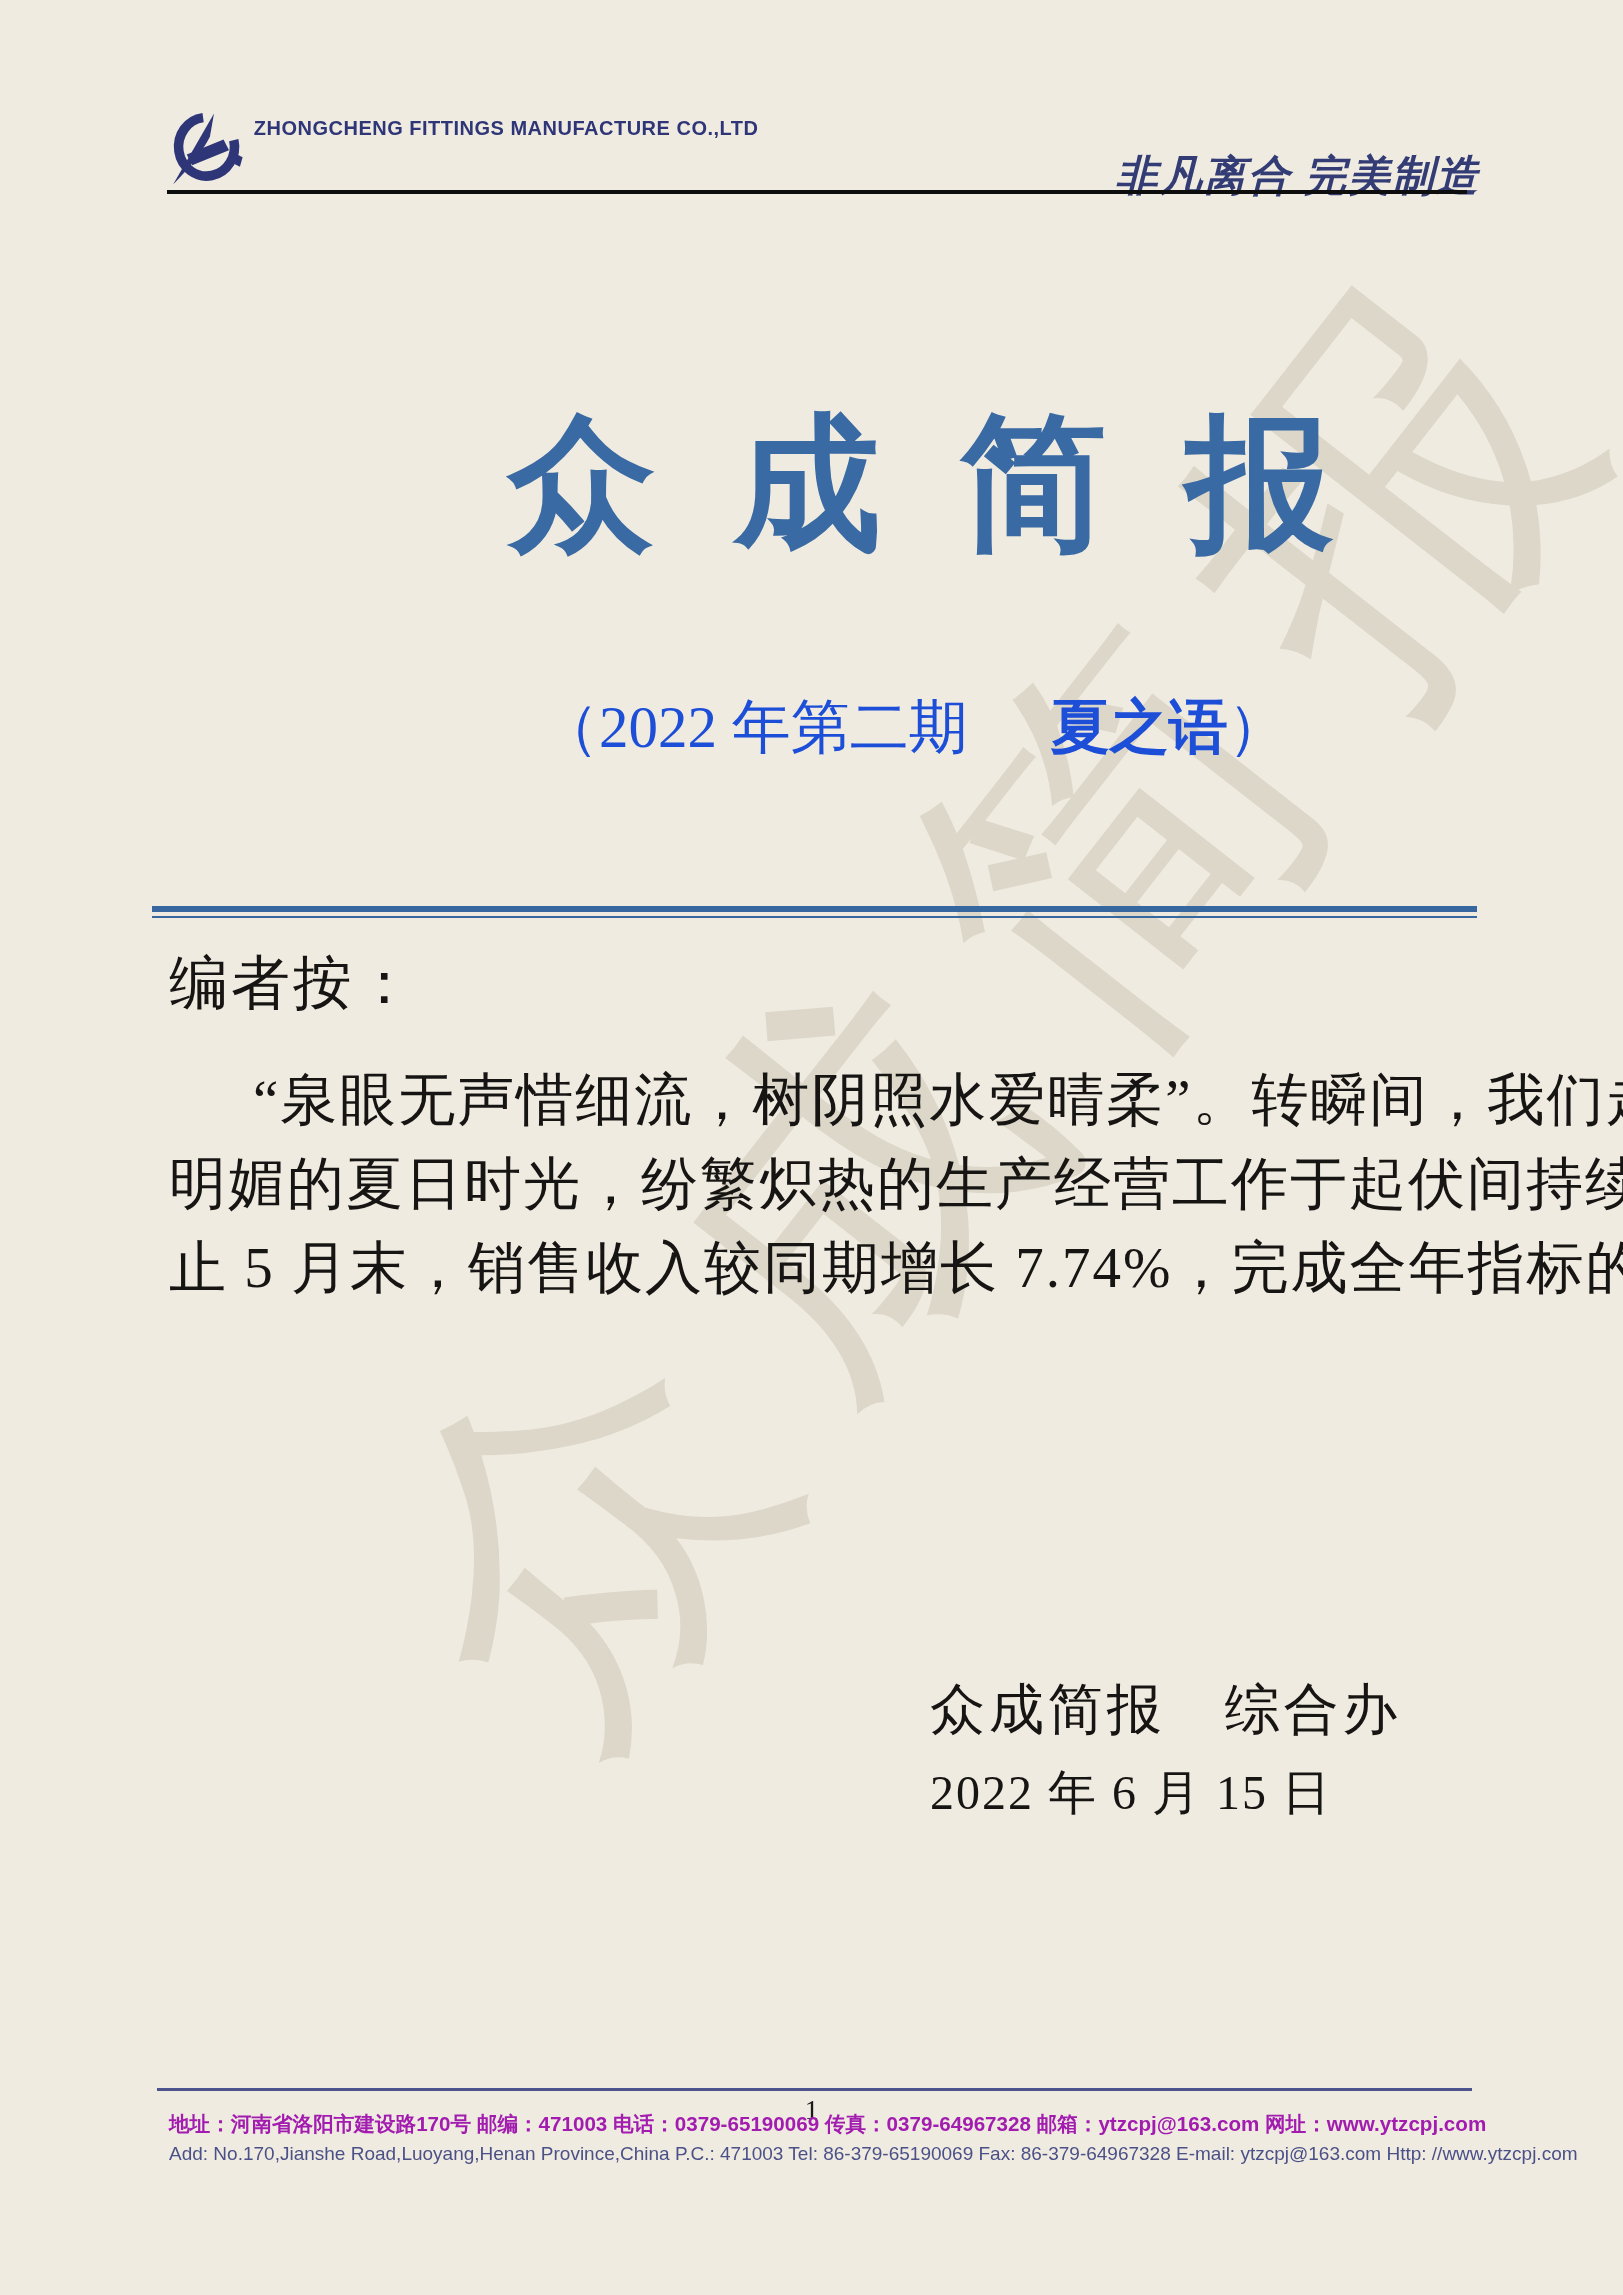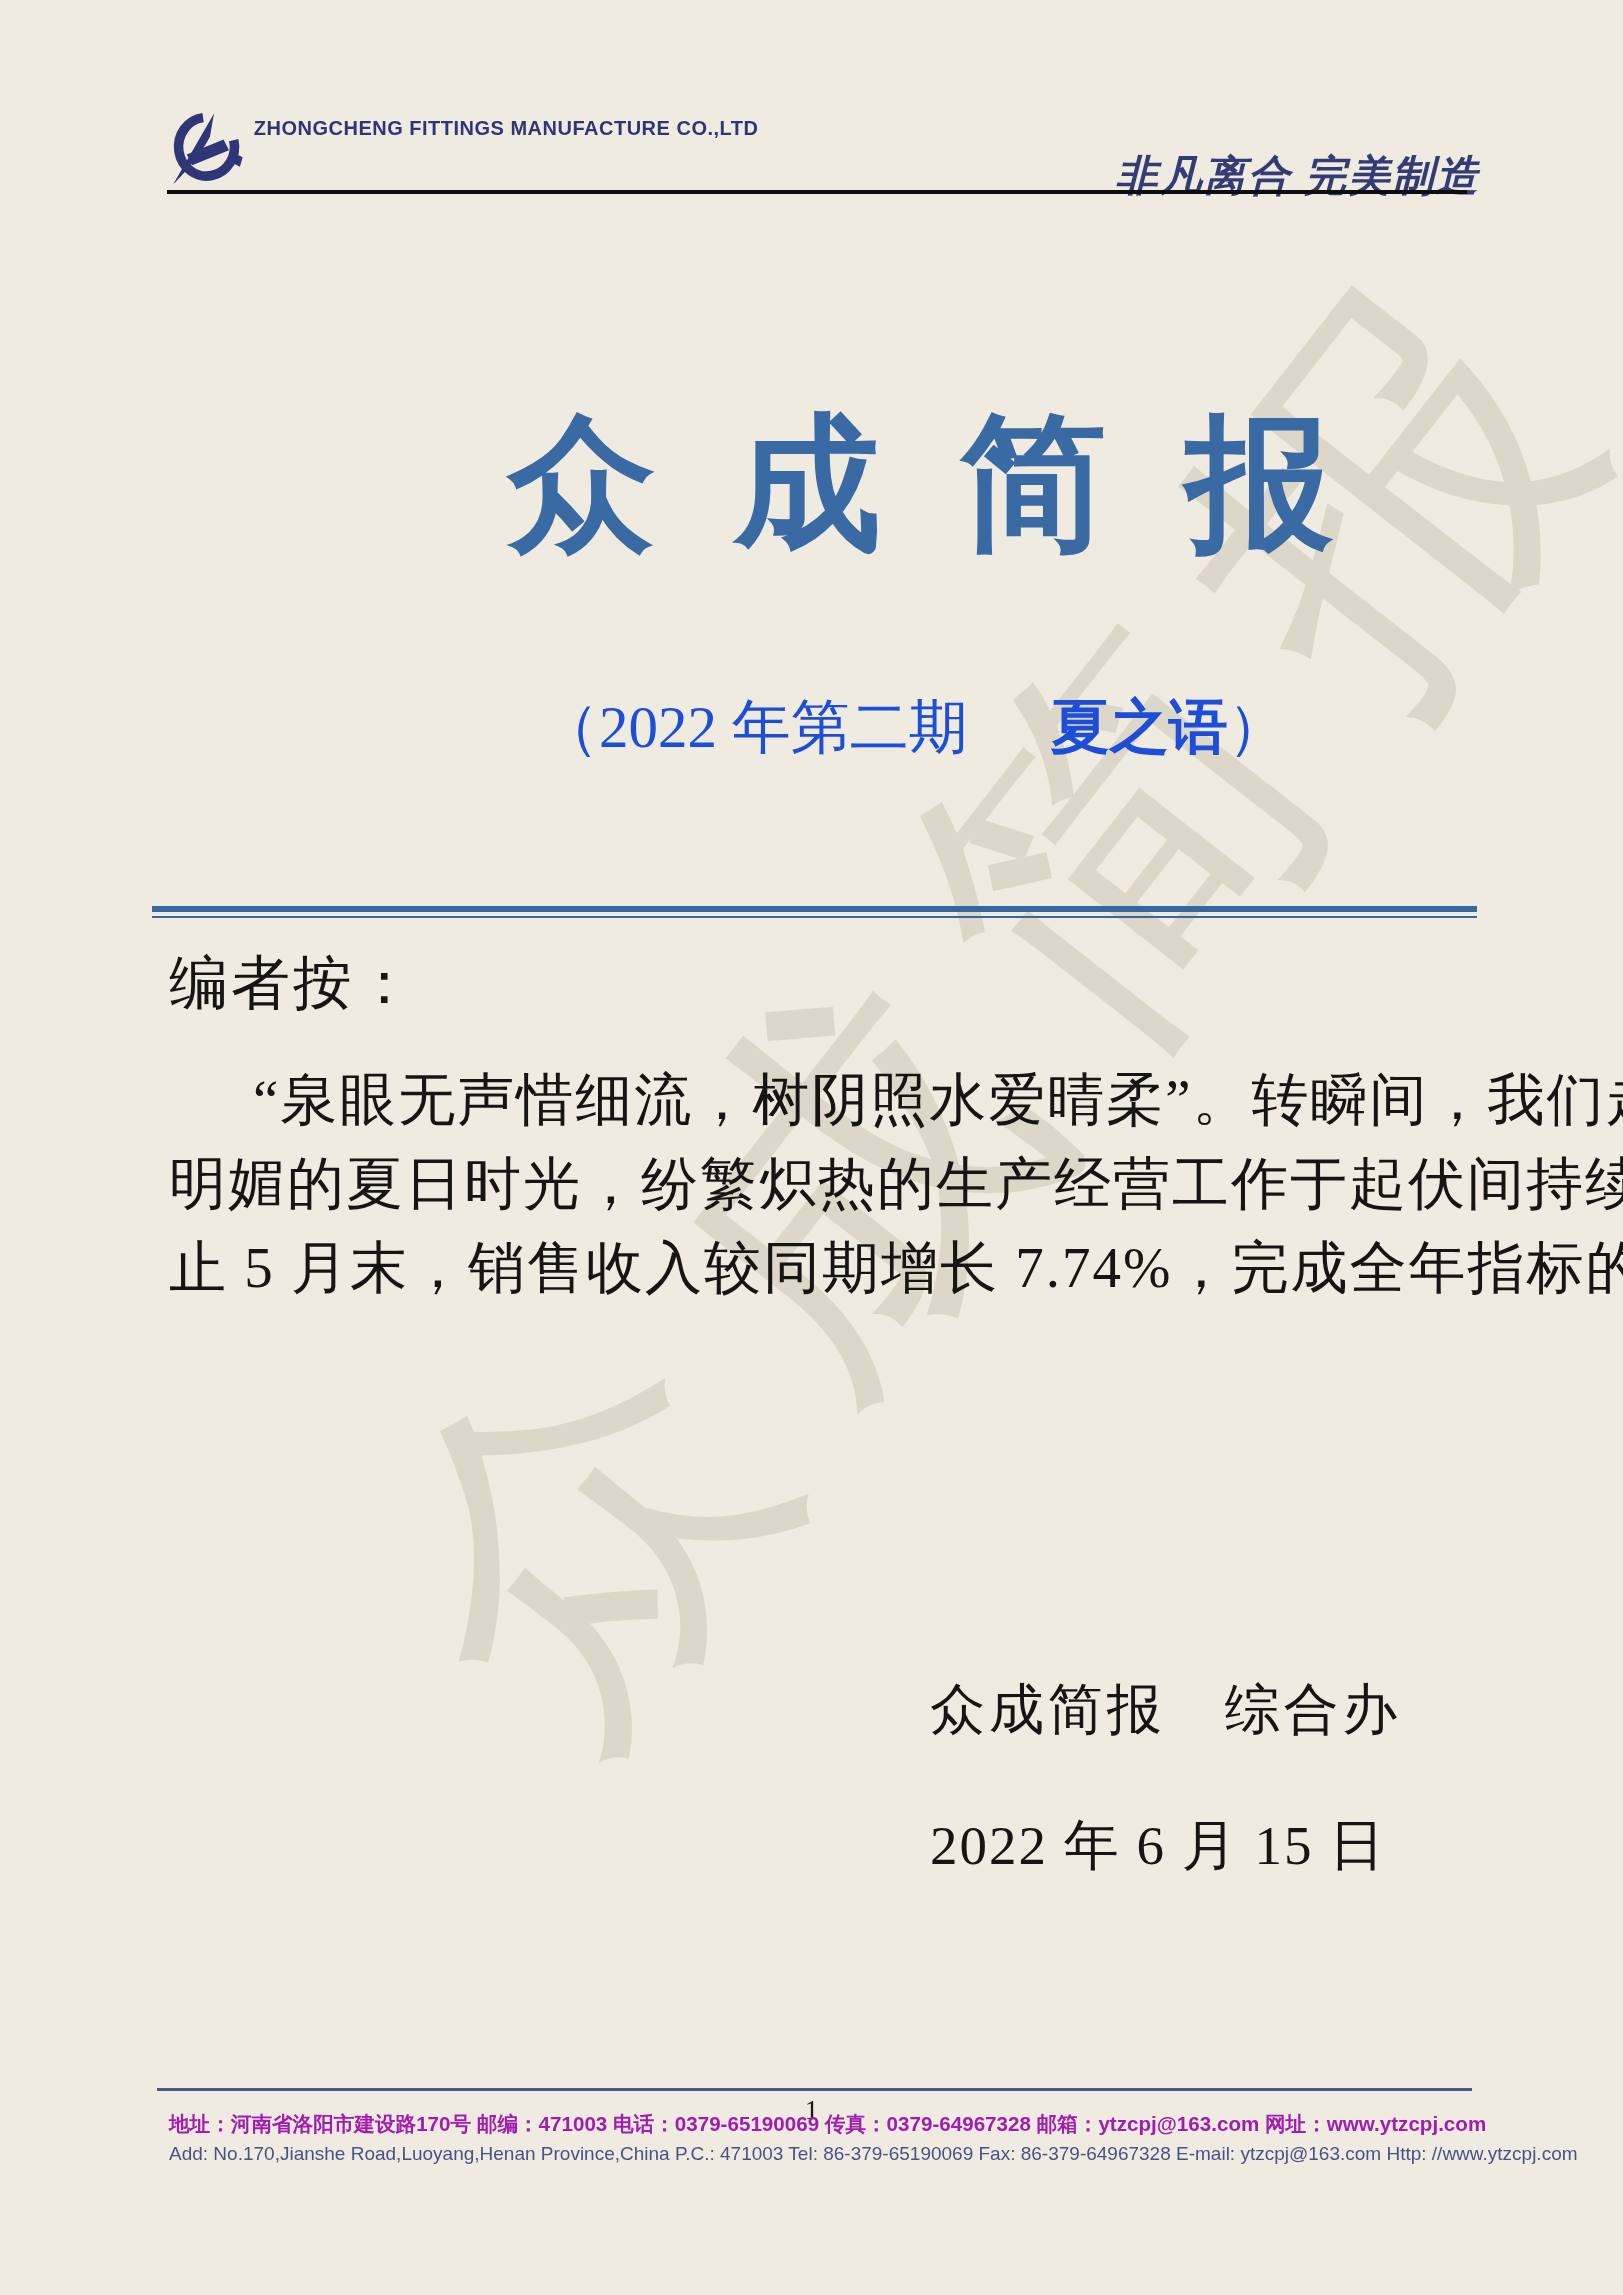--- a/index.html
+++ b/index.html
@@ -60,21 +60,21 @@
   .sep .thick{height:5.9px;background:#36679e;}
   .sep .thin{height:2px;background:#36679e;margin-top:4.4px;}
 
   
   .editor-label{left:169px;top:944px;font-size:59px;color:#171513;letter-spacing:2.9px;text-align:right;}
   .para{left:169px;top:1058px;width:1306px;color:#171513;}
   .para .line{font-size:57px;line-height:84px;letter-spacing:2px;white-space:nowrap;}
   .para .line.indent{text-indent:84px;}
 
   .sig1{left:930px;top:1673px;font-size:55px;color:#171513;letter-spacing:3.9px;white-space:nowrap;}
-  .sig2{left:930px;top:1761px;font-size:55px;color:#171513;letter-spacing:2px;white-space:nowrap;margin-top:48px;}
+  .sig2{left:930px;top:1761px;font-size:48px;color:#171513;letter-spacing:2px;white-space:nowrap;}
 
   
   .footer-rule{left:157px;top:2088px;width:1315px;height:2.9px;background:#4d538c;}
   .pageno{left:0;top:2094px;width:1623px;text-align:center;font-size:27.5px;color:#1a1a1a;}
   .addr-cn{
     left:169px;top:2110px;width:1325px;
     font-size:20.6px;line-height:27.5px;color:#a21caf;
     white-space:nowrap;font-family:"Liberation Sans",sans-serif;font-weight:bold;
   }
   .addr-en{

